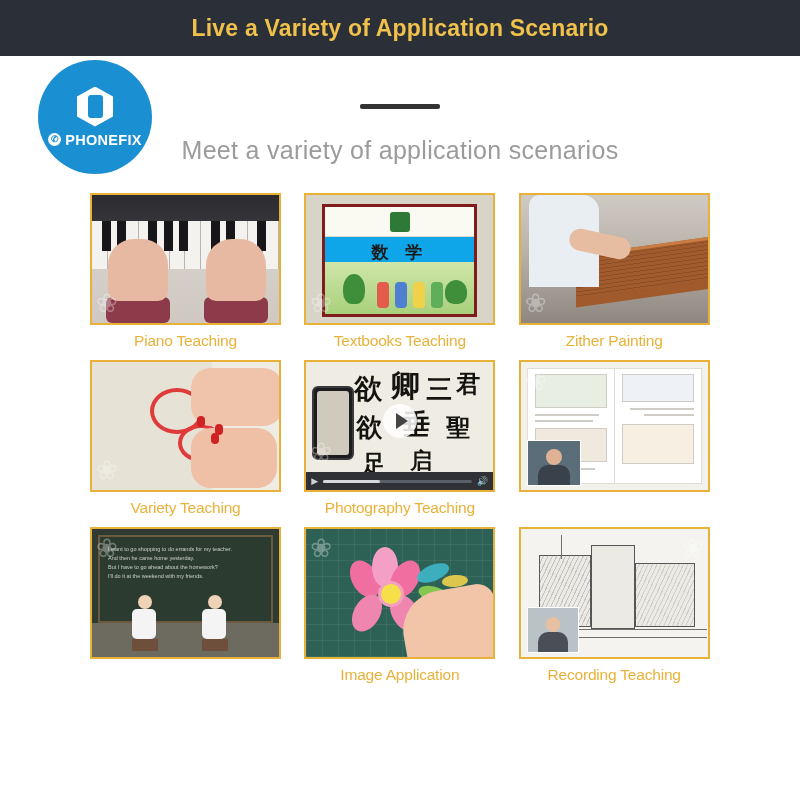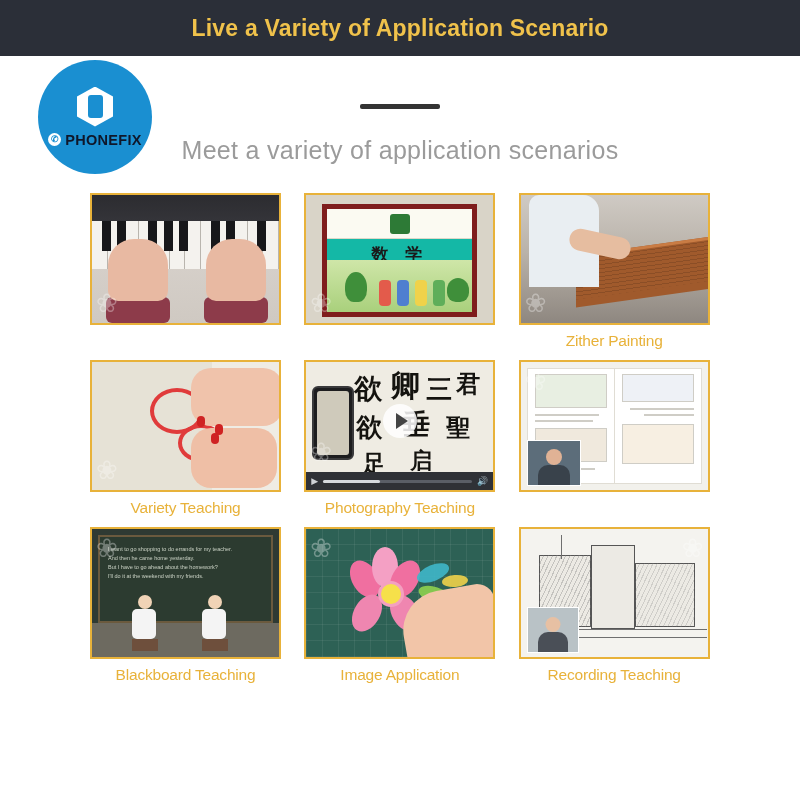--- a/index.html
+++ b/index.html
@@ -51,21 +51,21 @@
   .logo-word {
     display: flex; align-items: center; gap: 4px;
   }
   .logo-mark {
     width: 13px; height: 13px; border-radius: 50%;
     background: #fff; color: #1a8fd1;
     font-size: 9px; line-height: 13px; text-align: center;
     font-weight: bold;
   }
   .logo-text {
-    color: #0f172a; font-size: 14.5px; font-weight: bold; letter-spacing: 0.3px;
+    color: #ffffff; font-size: 14.5px; font-weight: bold; letter-spacing: 0.3px;
   }
 
   
   .divider {
     width: 80px; height: 5px; background: #333;
     border-radius: 2px;
     margin: 48px auto 0 auto;
   }
   .sub-heading {
     text-align: center;
@@ -106,21 +106,21 @@
   
   .piano-bg { background: linear-gradient(#2c2c30 0%, #3a3a40 36%, #d8d2cc 36%, #cfc9c2 100%); }
   .keys { position:absolute; left:0; top:26px; width:100%; height:48px; background:#f4f2ee; display:flex; }
   .key { flex:1; border-right:1px solid #b9b5ae; position:relative; }
   .blackkey { position:absolute; top:0; width:9px; height:30px; background:#17171a; }
   .hand { position:absolute; bottom:0; width:60px; height:62px; background:#e8b9a2; border-radius:26px 26px 10px 10px; }
   .sleeve { position:absolute; bottom:0; width:64px; height:26px; background:#8d3b4a; border-radius:6px; }
 
   
   .book-bg { background:#d9d4c8; }
-  .book { position:absolute; left:16px; top:9px; right:16px; bottom:6px; background:#14b8a6; border:5px solid #7f1d1d; }
+  .book { position:absolute; left:16px; top:9px; right:16px; bottom:6px; background:#0ea5e9; border:3px solid #7f1d1d; }
   .book-top { position:absolute; left:0; right:0; top:0; height:30px; background:#fbfaf2; border-bottom:1px solid #ddd8c8;}
   .book-emblem { position:absolute; left:50%; transform:translateX(-50%); top:5px; width:20px; height:20px; background:#2d7a36; border-radius:3px;}
   .book-title { position:absolute; left:0; right:0; top:34px; text-align:center; font-size:17px; font-weight:bold; color:#1a1a1a; letter-spacing:6px;}
   .book-sub { position:absolute; left:0; right:0; top:57px; text-align:center; font-size:7px; color:#444; letter-spacing:2px;}
   .book-art { position:absolute; left:0; right:0; bottom:0; height:52px; background:linear-gradient(#cfe6a8, #a9d07c); }
   .kid { position:absolute; bottom:6px; width:12px; height:26px; border-radius:4px; }
   .tree { position:absolute; bottom:10px; width:22px; height:30px; background:#3f8f3a; border-radius:50% 50% 40% 40%; }
 
   
   .zither-bg { background:linear-gradient(#cfcac4 0%, #b9b2a9 45%, #8e8780 100%); }
@@ -245,20 +245,21 @@
               <div class="blackkey" style="right:-4px"></div>
             </div>
           <div class="key"></div>
         </div>
         <div class="sleeve" style="left:14px; background:#8d3b4a;"></div>
         <div class="hand" style="left:16px; bottom:22px;"></div>
         <div class="sleeve" style="left:112px; background:#8d3b4a;"></div>
         <div class="hand" style="left:114px; bottom:22px;"></div>
         <div class="wm" style="left:4px; bottom:4px;">❀</div>
       </div>
+      <div class="caption">Piano Teaching</div>
     </div>
 
     <div class="cell">
       <div class="thumb">
         <div class="fill book-bg"></div>
         <div class="book">
           <div class="book-top"></div>
           <div class="book-emblem"></div>
           <div class="book-title">数 学</div>
           <div class="book-sub">八年级 下册</div>
@@ -266,20 +267,21 @@
             <div class="tree" style="left:18px;"></div>
             <div class="tree" style="left:120px; height:24px;"></div>
             <div class="kid" style="left:52px; background:#e35b4b;"></div>
             <div class="kid" style="left:70px; background:#4f7fd0;"></div>
             <div class="kid" style="left:88px; background:#f0d24a;"></div>
             <div class="kid" style="left:106px; background:#5fae5a;"></div>
           </div>
         </div>
         <div class="wm" style="left:4px; bottom:4px;">❀</div>
       </div>
+      <div class="caption">Textbooks Teaching</div>
     </div>
 
     <div class="cell">
       <div class="thumb">
         <div class="fill zither-bg"></div>
         <div class="zither-board"></div>
         <div class="zither-strings"></div>
         <div class="person-top"></div>
         <div class="person-arm"></div>
         <div class="wm" style="left:4px; bottom:4px;">❀</div>
@@ -372,21 +374,20 @@
             <div class="st-body"></div>
             <div class="st-skirt"></div>
         </div>
         <div class="student" style="left:110px;">
           <div class="st-head"></div>
             <div class="st-body"></div>
             <div class="st-skirt"></div>
         </div>
         <div class="wm" style="left:4px; top:4px;">❀</div>
       </div>
-      <div class="caption">Blackboard Teaching</div>
     </div>
 
     <div class="cell">
       <div class="thumb">
         <div class="fill cutmat"></div>
         <div class="petal" style="left:46px; top:30px; background:#f06fa0; transform:rotate(-30deg);"></div>
         <div class="petal" style="left:66px; top:18px; background:#f4a0c4; transform:rotate(0deg);"></div>
         <div class="petal" style="left:86px; top:30px; background:#f06fa0; transform:rotate(30deg);"></div>
         <div class="petal" style="left:48px; top:64px; background:#ef86b0; transform:rotate(-150deg);"></div>
         <div class="petal" style="left:86px; top:64px; background:#ef86b0; transform:rotate(150deg);"></div>

